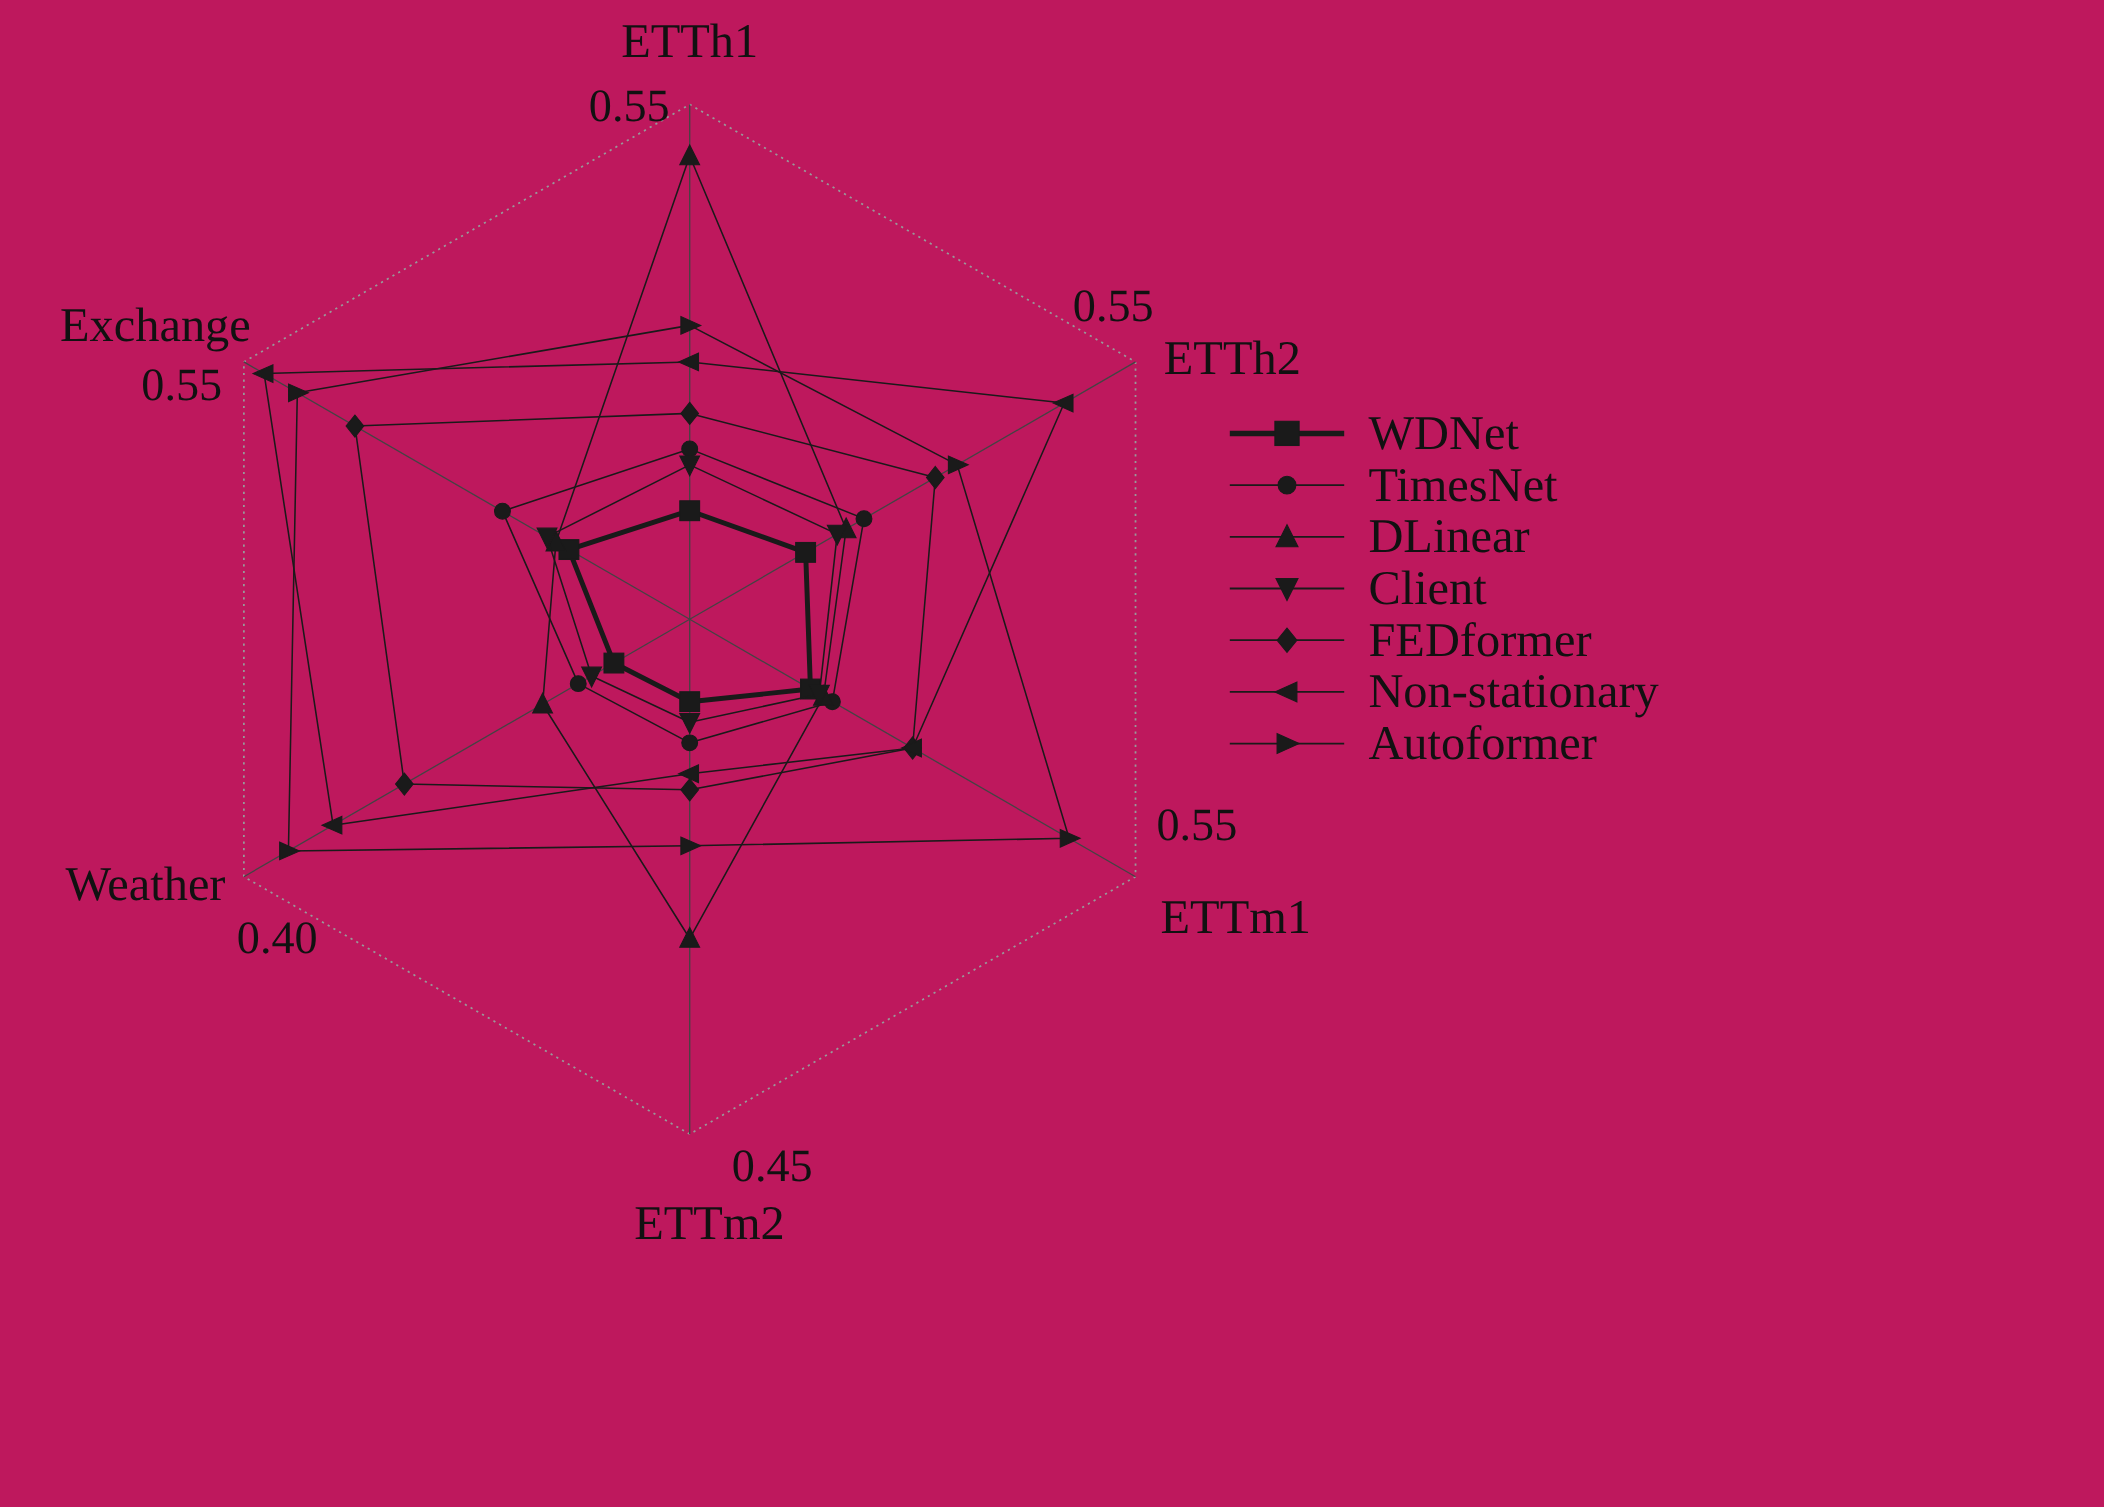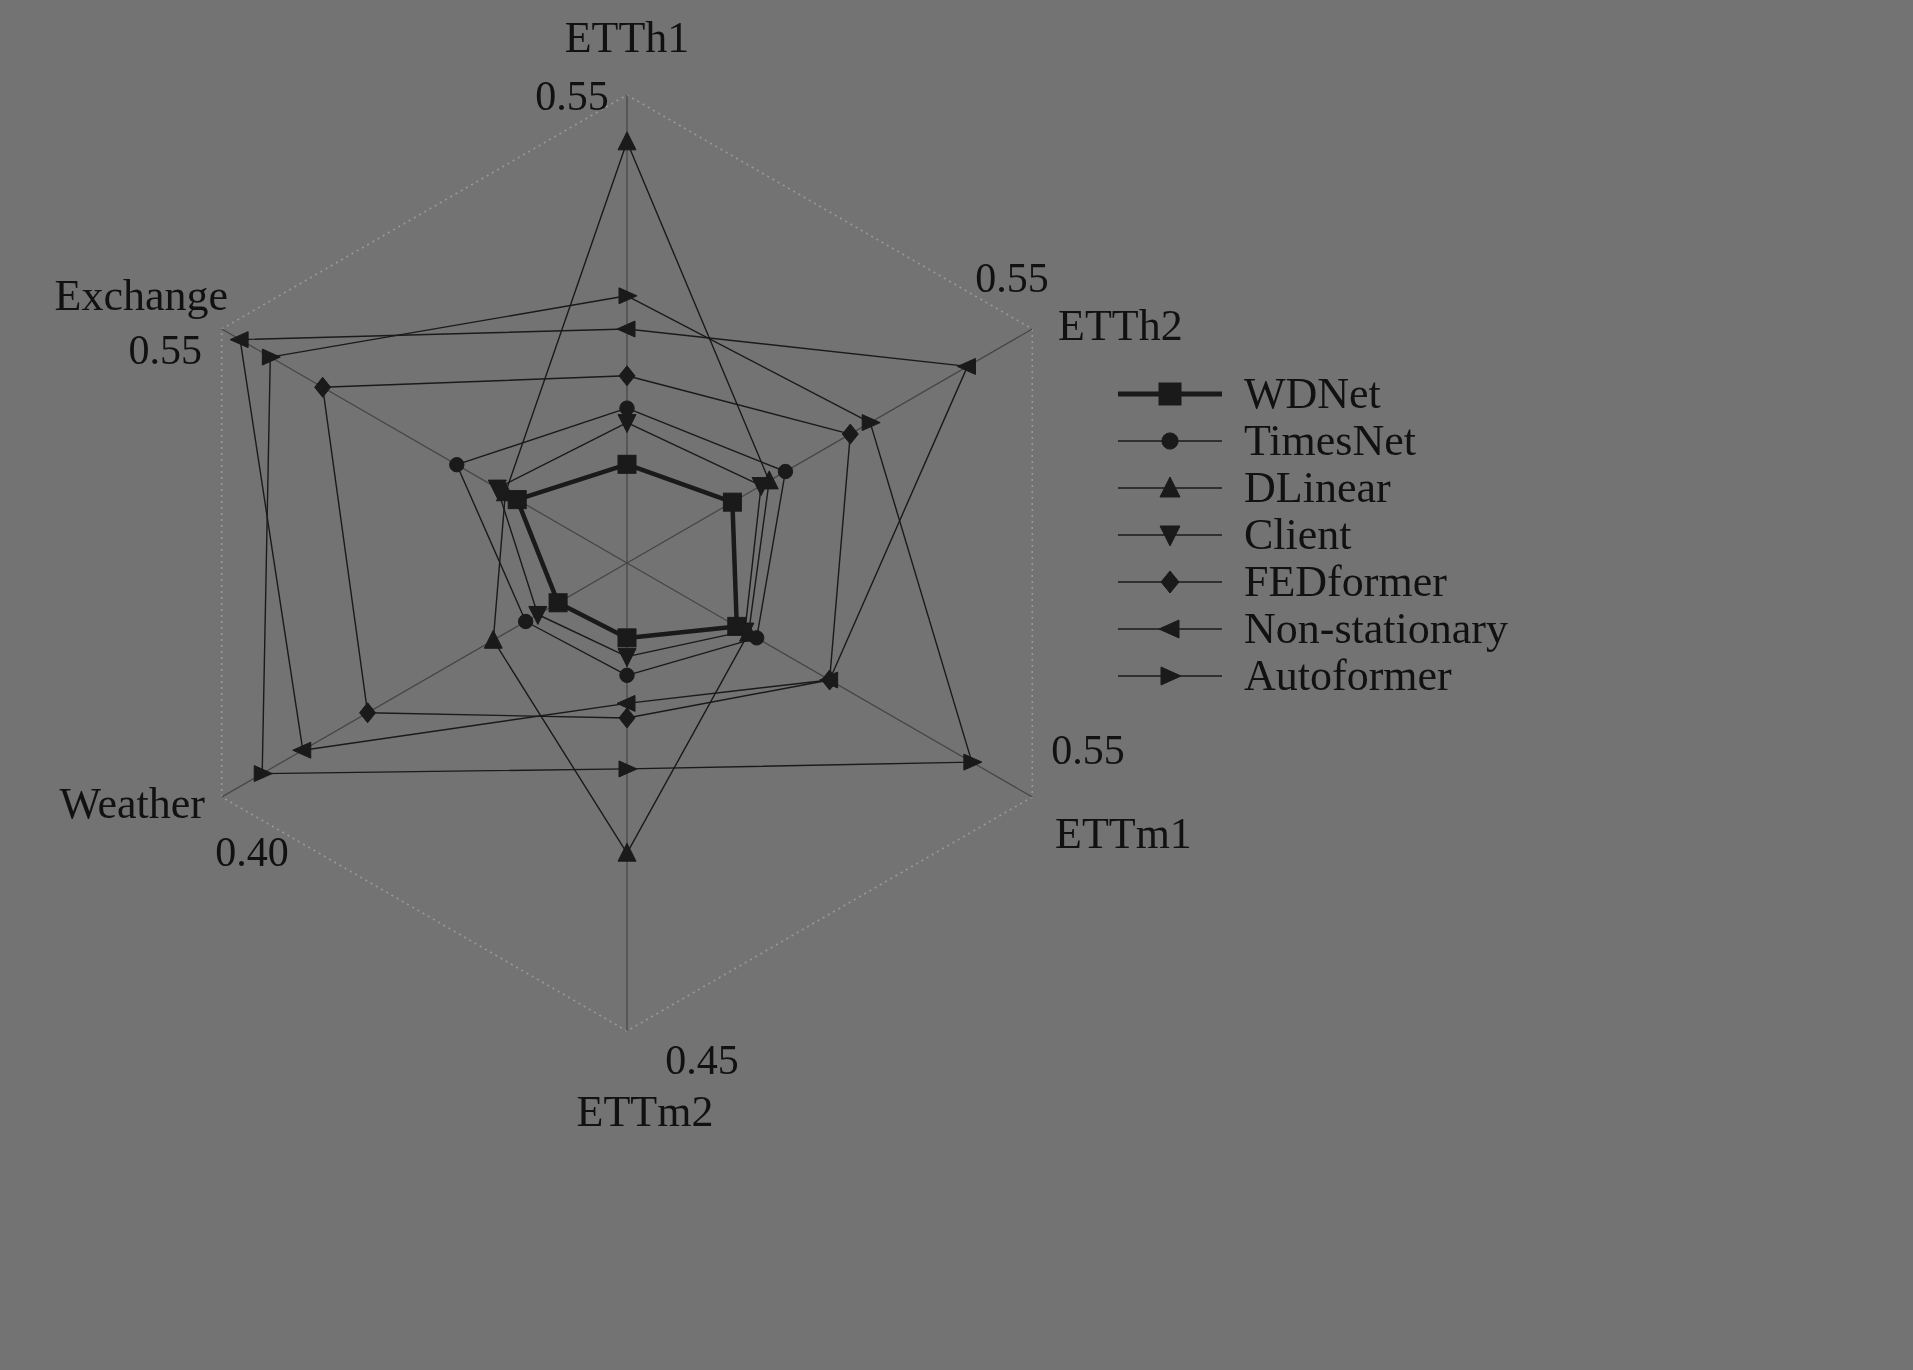--- a/index.html
+++ b/index.html
@@ -1,19 +1,19 @@
 <!DOCTYPE html>
 <html><head>
 <meta charset="utf-8">
 <style>
   html,body{margin:0;padding:0;background:#ffffff;}
   #figure{
     position:relative;
     width:1913px;height:1370px;
-    background:#737373;
+    background:#be185d;
     font-family:"Liberation Serif", serif;
     overflow:hidden;
   }
   svg text{font-family:"Liberation Serif", serif; fill:#111;}
   .axis-label{font-size:44px;}
   .tick-label{font-size:42px;}
   .legend-label{font-size:44px;}
 </style>
 </head>
 <body>

